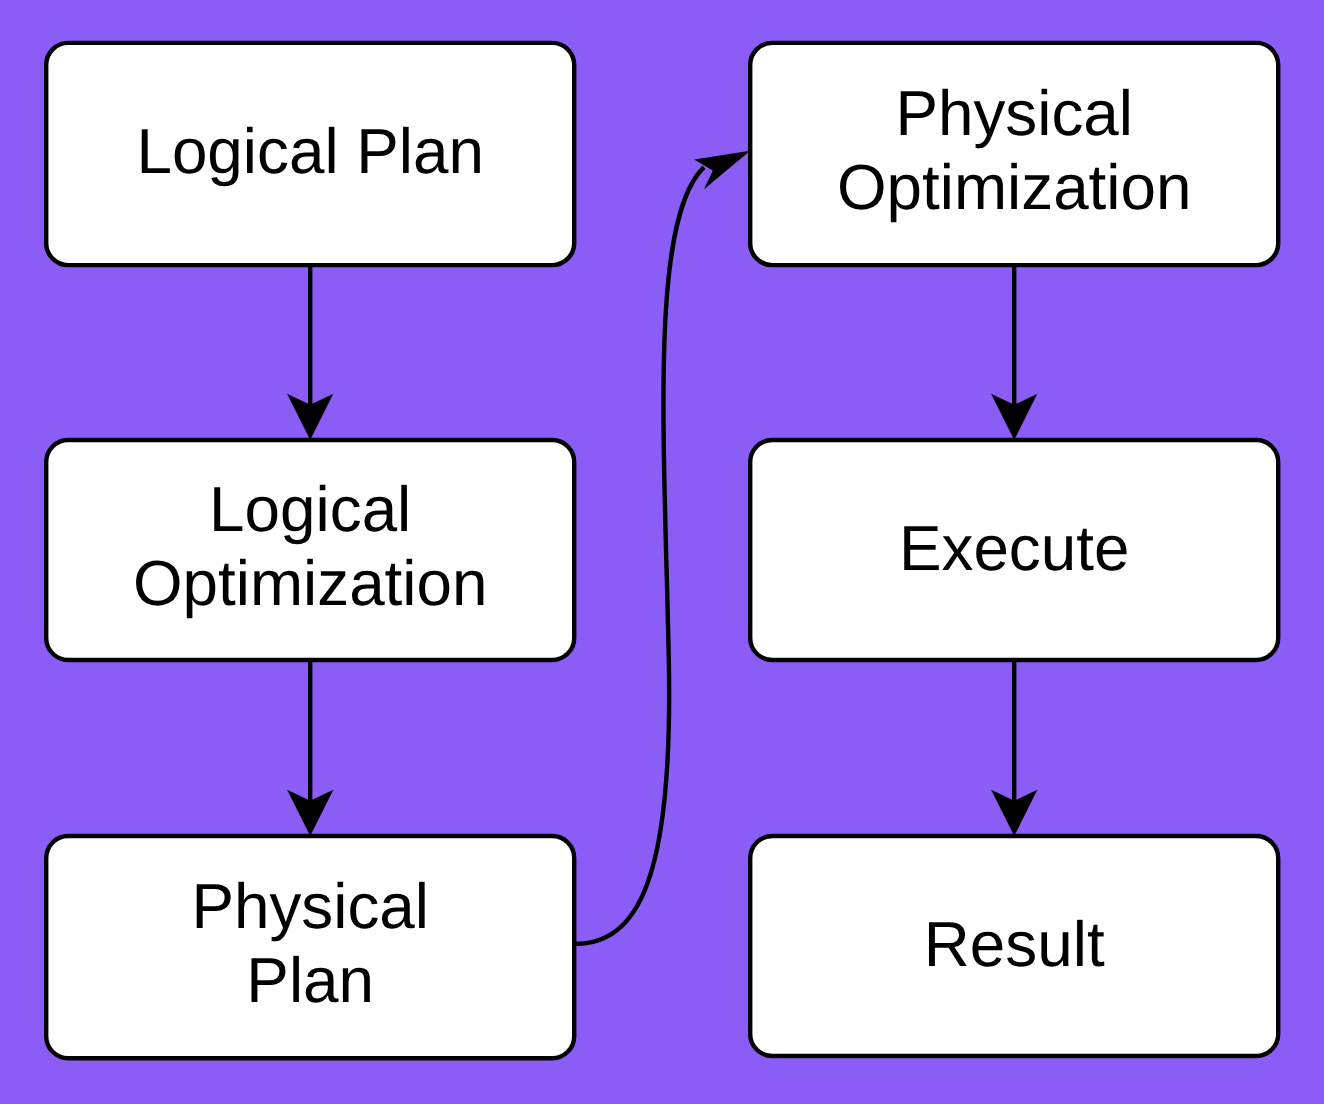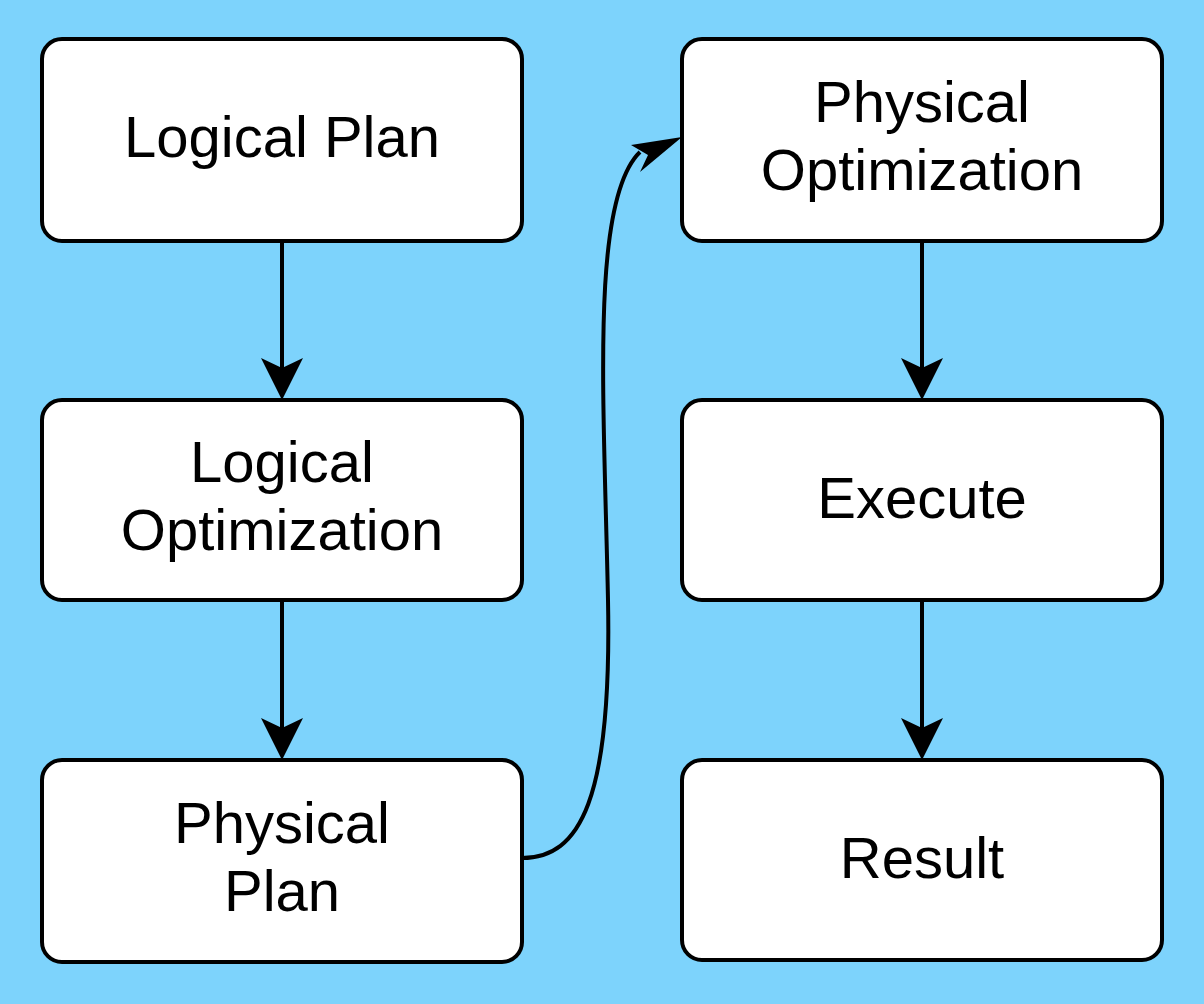--- a/index.html
+++ b/index.html
@@ -8,21 +8,21 @@
     padding: 0;
     background: #ffffff;
   }
   body {
     font-family: "Liberation Sans", sans-serif;
   }
   #diagram-canvas {
     position: relative;
     width: 1204px;
     height: 1004px;
-    background: #7dd3fc;
+    background: #8b5cf6;
     overflow: hidden;
   }
   #flow-svg {
     position: absolute;
     top: 0;
     left: 0;
     width: 1204px;
     height: 1004px;
     display: block;
   }

